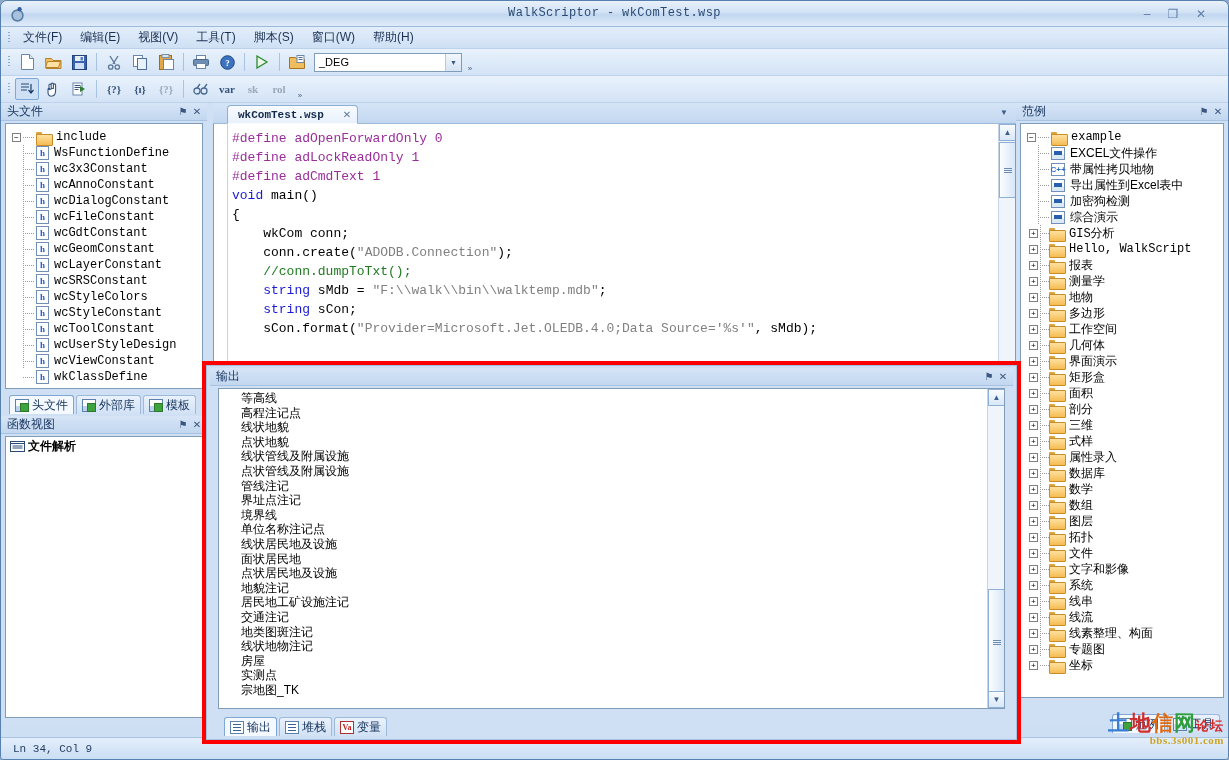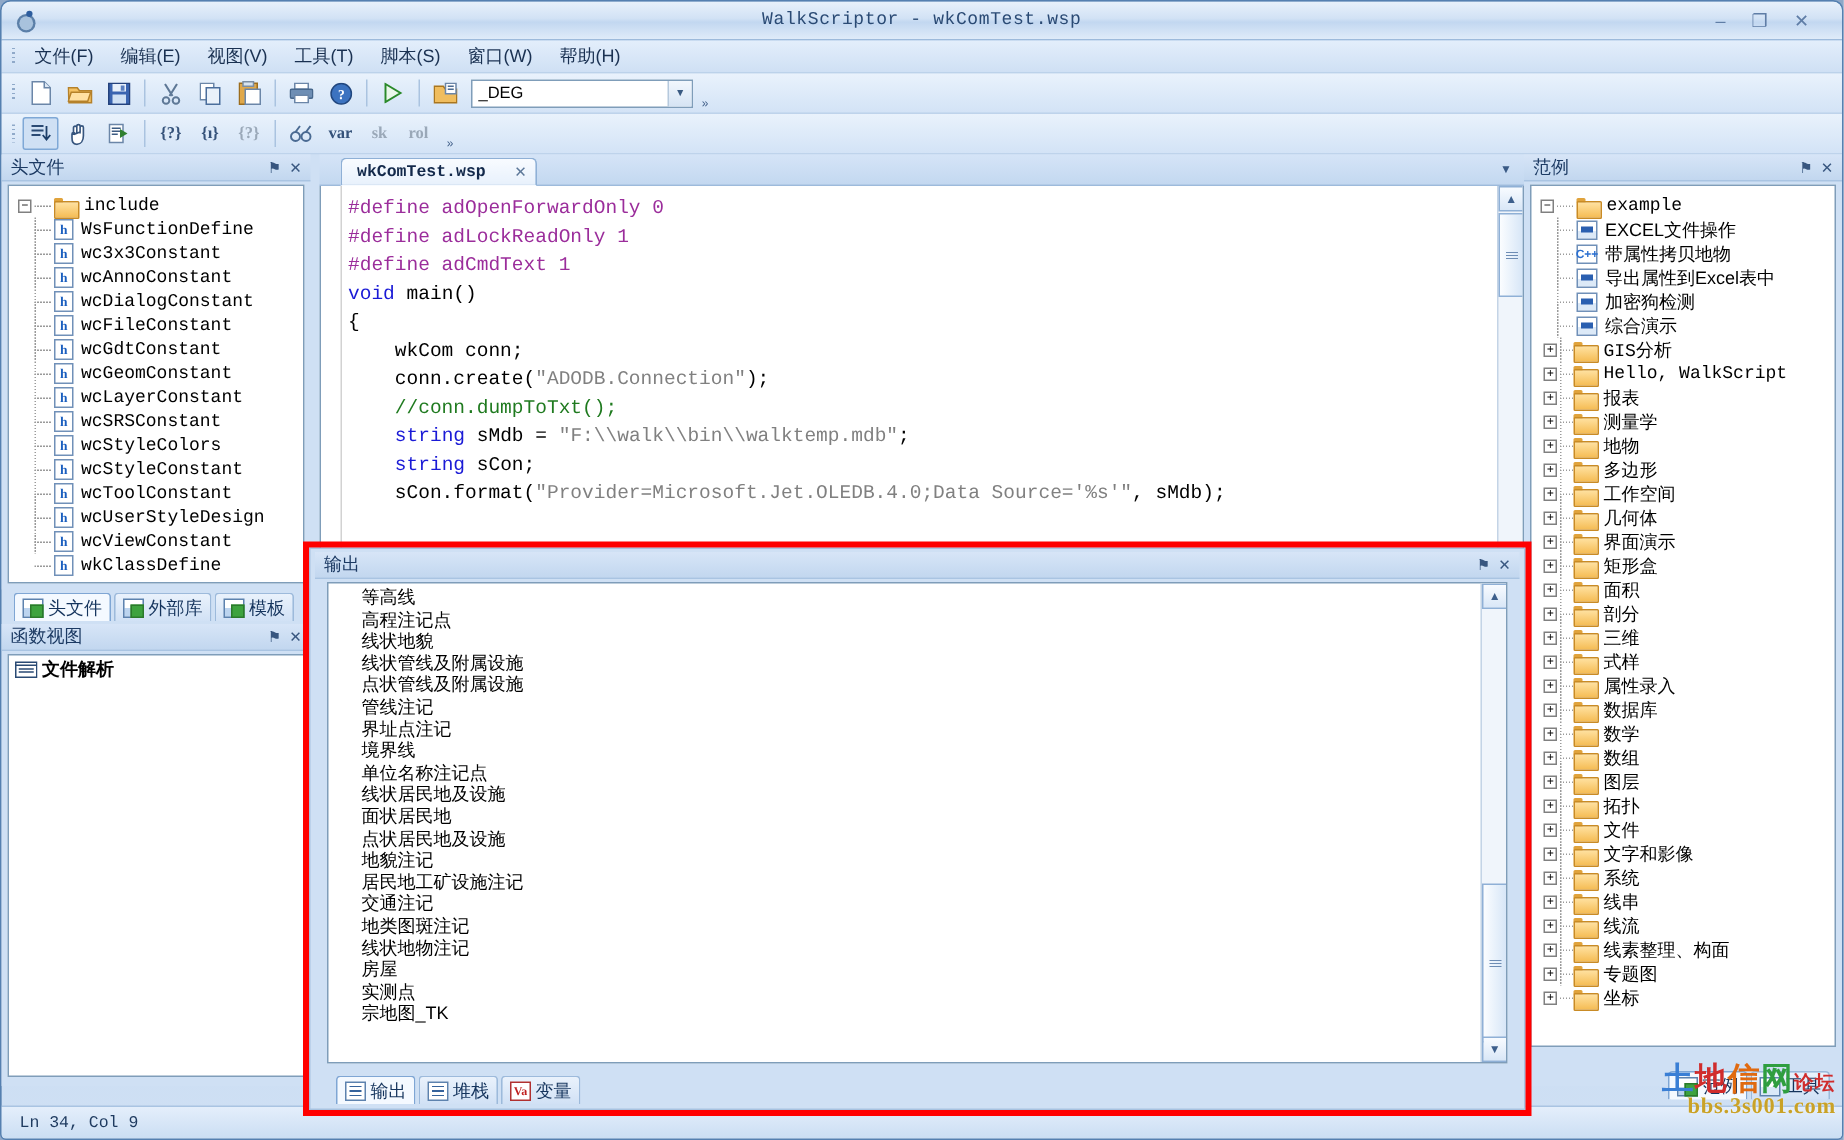--- a/index.html
+++ b/index.html
@@ -360,21 +360,21 @@
   #wm-main {
     font-size: 21px; font-weight: bold;
     font-family: "Liberation Serif", serif;
     letter-spacing: 1px;
   }
   #wm-main .c1 { color: #3a7fd5; }
   #wm-main .c2 { color: #d02c2c; }
   #wm-main .c3 { color: #e06a10; }
   #wm-main .c4 { color: #2f9e3f; }
   #wm-sub {
-    font-size: 15px; color: #c9a227; font-weight: bold;
+    font-size: 11px; color: #c9a227; font-weight: bold;
     font-family: "Liberation Serif", serif;
     margin-top: 1px; letter-spacing: .5px;
     text-shadow: 0 0 1px rgba(255,255,255,.7);
   }
   #wm-forum { font-size: 13px; color: #d02c2c; font-weight: bold; }
 </style>
 </head>
 <body>
 
 <div id="app">
@@ -947,21 +947,21 @@
 
   </div>
 
   <div id="output-panel">
     <div class="panel-cap" style="margin:2px 3px 0 3px;">
       <div class="t">输出</div>
       <div class="cap-btn">⚑</div>
       <div class="cap-btn">✕</div>
     </div>
     <div id="output-list">
-      <div id="output-text"><div>等高线</div><div>高程注记点</div><div>线状地貌</div><div>线状管线及附属设施</div><div>点状管线及附属设施</div><div>管线注记</div><div>界址点注记</div><div>境界线</div><div>单位名称注记点</div><div>线状居民地及设施</div><div>面状居民地</div><div>点状居民地及设施</div><div>地貌注记</div><div>居民地工矿设施注记</div><div>交通注记</div><div>地类图斑注记</div><div>线状地物注记</div><div>房屋</div><div>实测点</div><div>宗地图_TK</div></div>
+      <div id="output-text"><div>等高线</div><div>高程注记点</div><div>线状地貌</div><div>点状地貌</div><div>线状管线及附属设施</div><div>点状管线及附属设施</div><div>管线注记</div><div>界址点注记</div><div>境界线</div><div>单位名称注记点</div><div>线状居民地及设施</div><div>面状居民地</div><div>点状居民地及设施</div><div>地貌注记</div><div>居民地工矿设施注记</div><div>交通注记</div><div>地类图斑注记</div><div>线状地物注记</div><div>房屋</div><div>实测点</div><div>宗地图_TK</div></div>
       <div class="sbv">
         <div class="sbar-btn">▲</div>
         <div class="sbar-thumb" style="top:200px;height:106px;">
             <i></i>
           </div>
         <div class="sbar-btn bot">▼</div>
       </div>
     </div>
     <div class="dock-tabs" style="left:13px;bottom:3px;">
       <div class="dock-tab active">

